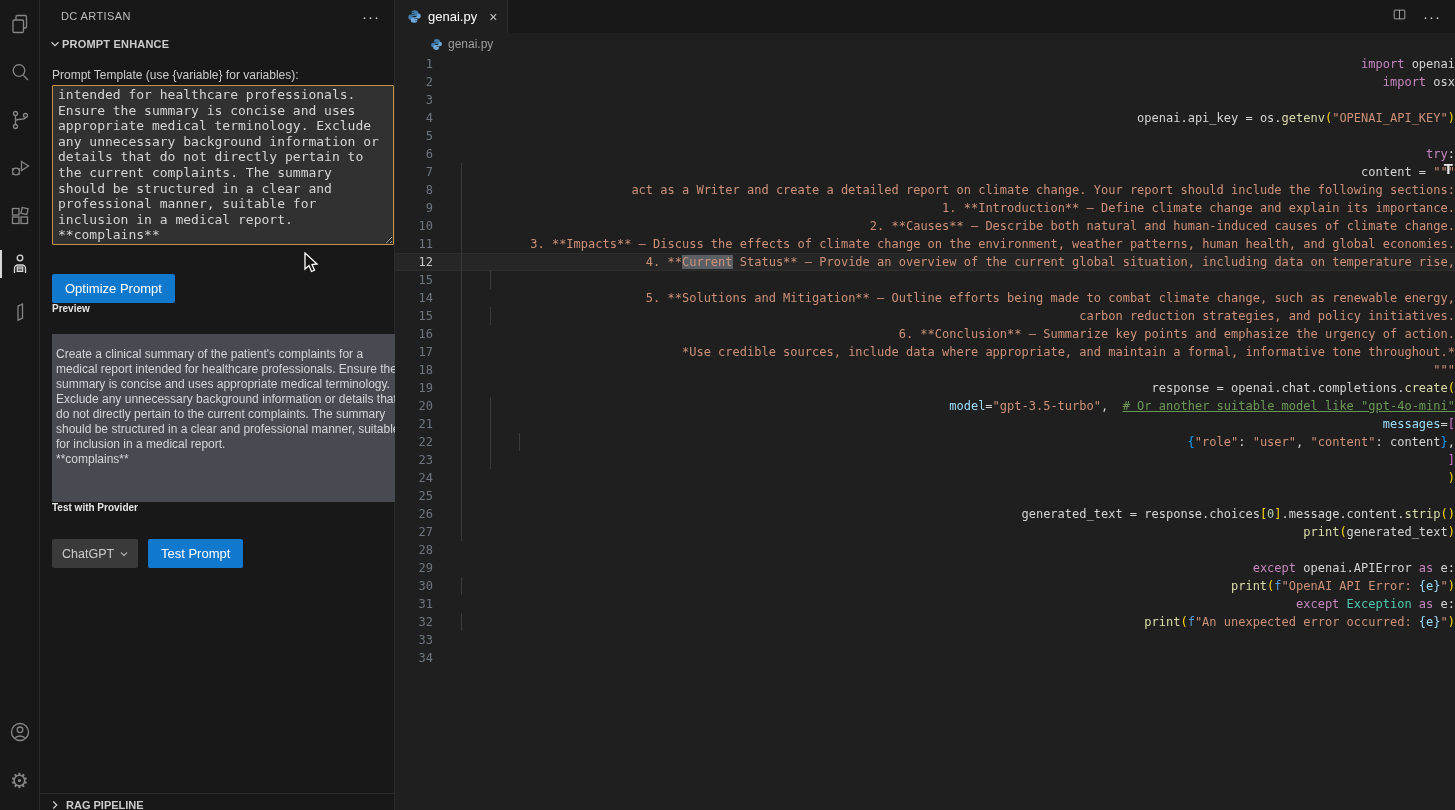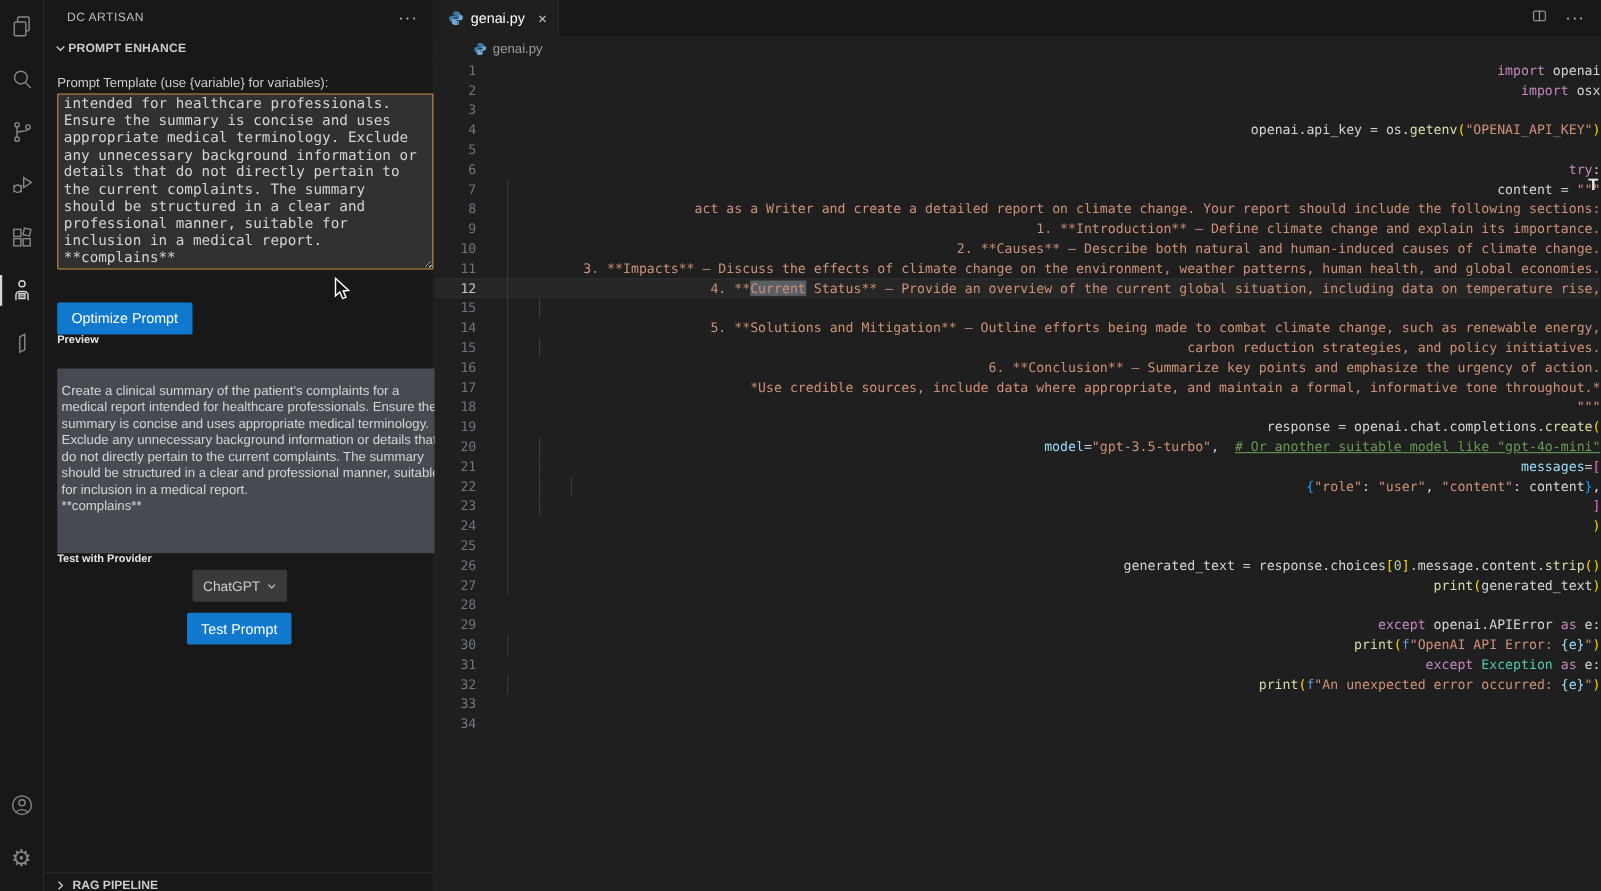--- a/index.html
+++ b/index.html
@@ -32,21 +32,21 @@
   .prompt-ta { width:342px; height:160px; background:#313131; color:#d4d4d4;
     border:1px solid #c89243; border-radius:1px; outline:none; resize:both;
     font-family:"DejaVu Sans Mono", monospace; font-size:13px; line-height:15.6px;
     padding:1px 5px; white-space:pre-wrap; overflow:auto; }
   .btn { display:inline-block; background:#1079ce; color:#ffffff; font-size:13px;
     border:none; border-radius:2px; padding:7px 13px; cursor:pointer; font-family:"Liberation Sans", sans-serif; }
   .optimize-btn { margin-top:25px; }
   .sec-heading { font-size:10px; font-weight:bold; color:#e6e6e6; }
   .preview-box { margin-top:20px; width:352px; min-height:168px; background:#474b51;
     color:#d3d5d7; font-size:12px; line-height:15px; padding:13px 4px; white-space:pre-wrap; }
-  .provider-row { margin-top:4px; display:flex; align-items:center; gap:10px;flex-direction:column; }
+  .provider-row { margin-top:26px; display:flex; align-items:center; gap:10px; }
   .select { width:86px; height:29px; background:#3a3a3a; color:#cccccc; font-size:12.5px;
     display:flex; align-items:center; padding:0 8px 0 10px; border-radius:2px; cursor:pointer; }
   .select .chev { margin-left:auto; }
   .rag-row { position:absolute; top:793px; left:0; right:0; border-top:1px solid #2b2b2b;
     display:flex; align-items:center; gap:4px; padding:4px 8px; cursor:pointer; }
   .rag-row .label { font-size:11px; font-weight:bold; color:#cccccc; }
 
   
   .editor { flex:1; display:flex; flex-direction:column; min-width:0; position:relative; }
   .tabstrip { height:33px; background:#181818; display:flex; align-items:stretch; flex-shrink:0; }

